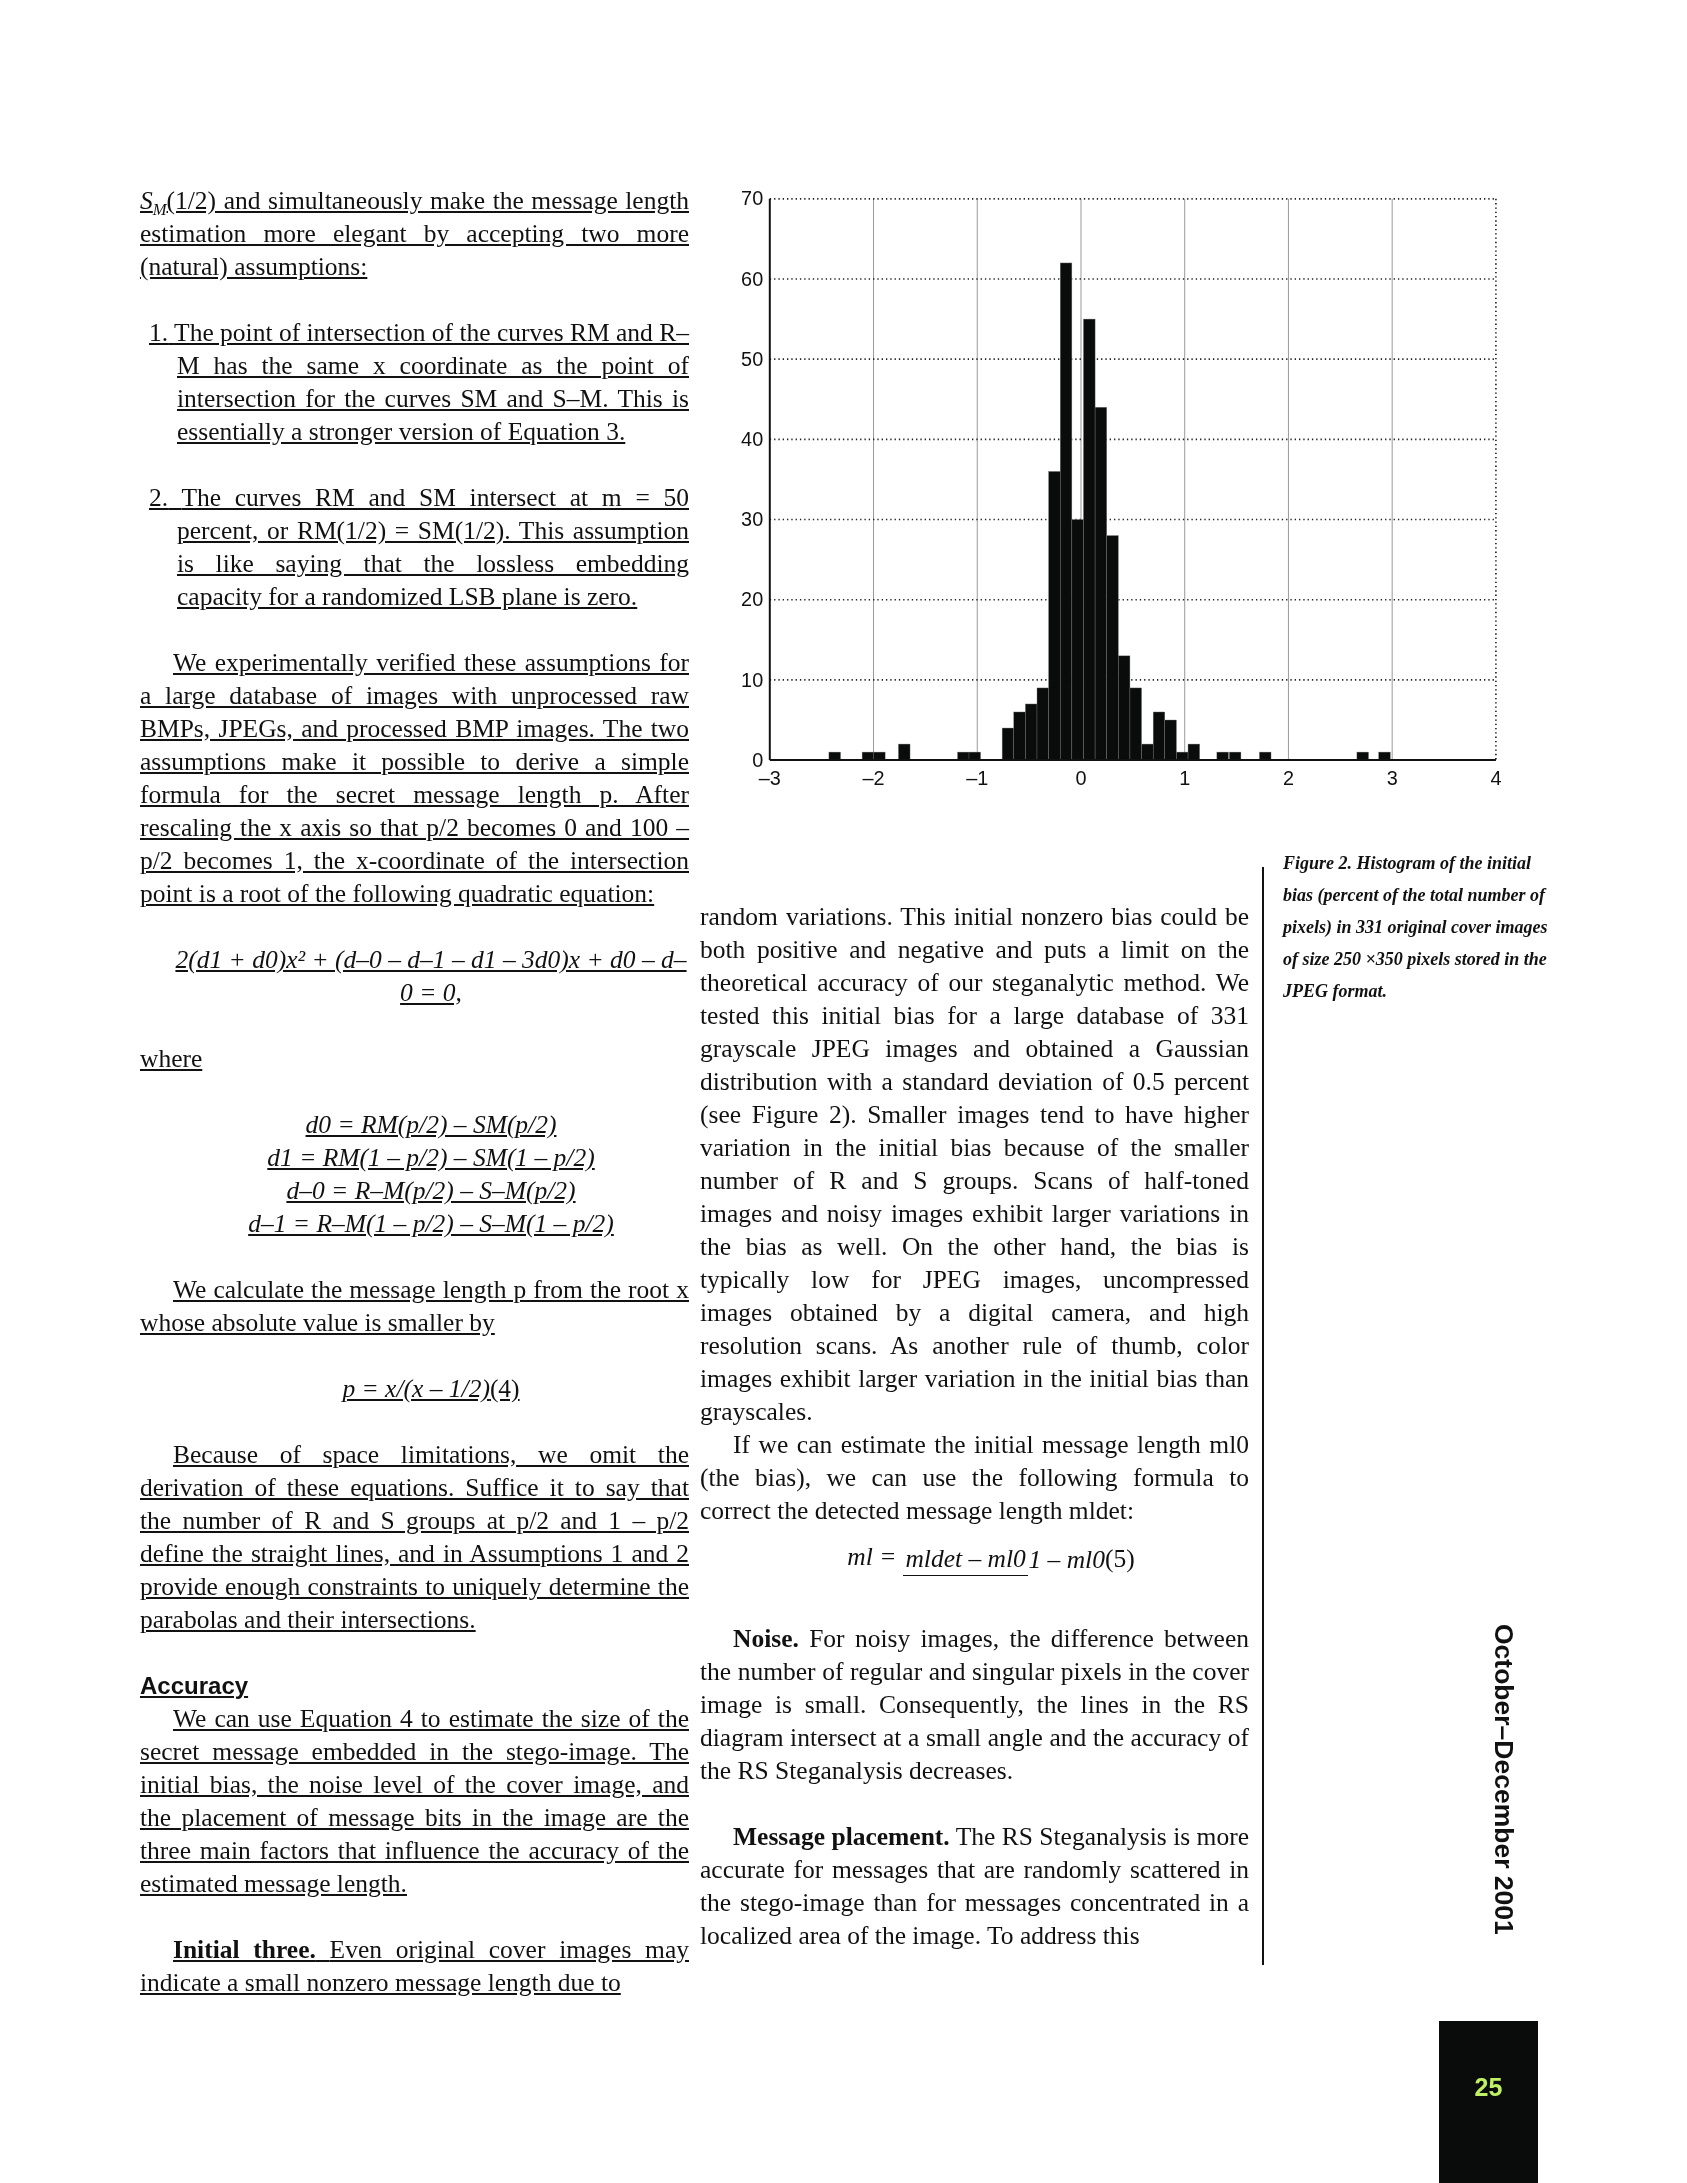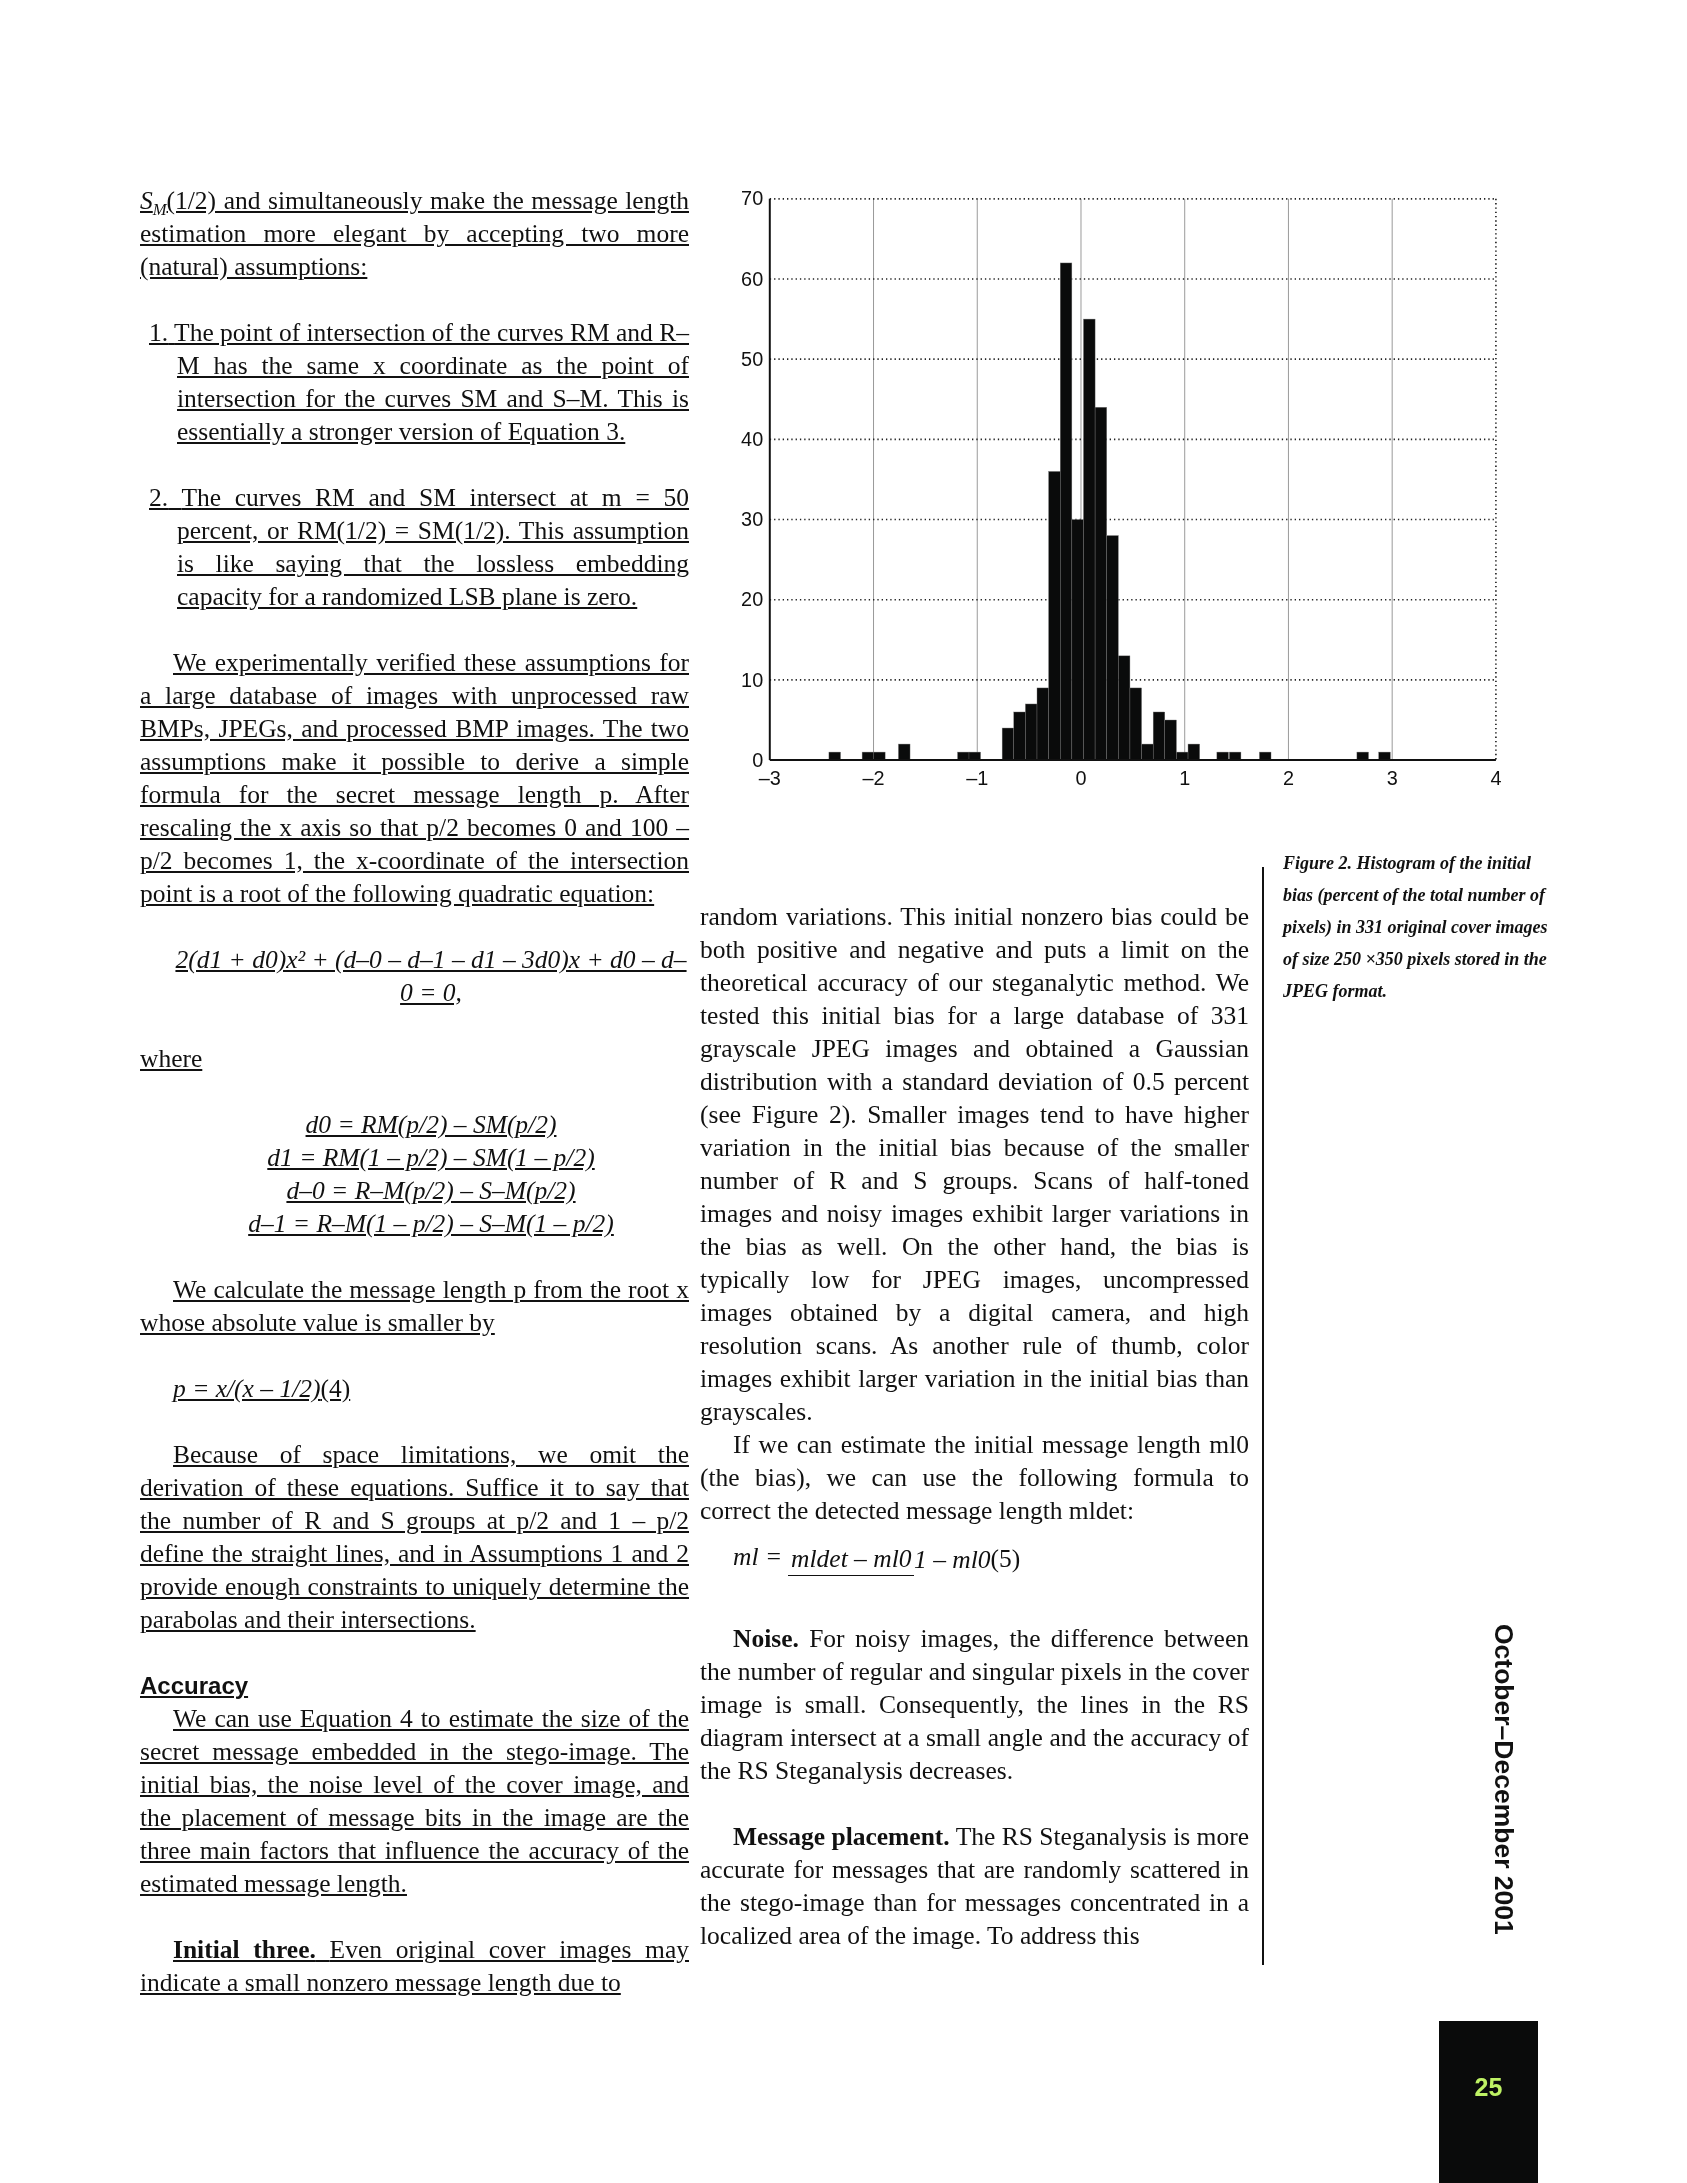--- a/index.html
+++ b/index.html
@@ -5,21 +5,21 @@
   html, body { margin:0; padding:0; background:#ffffff; }
   body { width:1687px; height:2183px; position:relative; overflow:hidden; color:#111; }
   .col { position:absolute; font-family:"Liberation Serif","DejaVu Serif",serif; font-size:25.5px; line-height:33px; text-align:justify; }
   #left-col { left:140px; top:184px; width:549px;text-decoration:underline; }
   #mid-col { left:700px; top:880px; width:549px;margin-top:20px; }
   p { margin:0; }
   .indent { text-indent:33px; }
   .gap { height:33px; }
   .list-item { padding-left:37px; text-indent:-28px; }
   .eq { padding-left:33px; text-align:center; font-style:italic; }
-  .eqrow { display:flex; justify-content:flex-start; padding-left:33px; }
+  .eqrow { display:flex; justify-content:center; padding-left:33px; }
   .eqrow .lhs { font-style:italic; }
   .heading { font-family:"Liberation Sans","DejaVu Sans",sans-serif; font-weight:bold; font-size:24px; }
   .runin { font-weight:bold; }
   #divider { position:absolute; left:1262px; top:867px; width:2px; height:1098px; background:#111; }
   #caption { position:absolute; left:1283px; top:847px; width:265px; font-family:"Liberation Serif","DejaVu Serif",serif; font-style:italic; font-weight:bold; font-size:18px; line-height:32px; }
   #running-head { position:absolute; left:1487px; top:1624px; width:40px; height:344px; }
   #running-head span { position:absolute; left:0; top:0; transform-origin:0 0; transform:translate(32px,0) rotate(90deg); white-space:nowrap; font-family:"Liberation Sans","DejaVu Sans",sans-serif; font-weight:bold; font-size:26.5px; }
   #page-box { position:absolute; left:1439px; top:2021px; width:99px; height:162px; background:#0a0b0b; }
   #page-num { position:absolute; left:0; top:52px; width:99px; text-align:center; color:#bef264; font-family:"Liberation Sans","DejaVu Sans",sans-serif; font-weight:bold; font-size:25px; }
   #chart { position:absolute; left:695px; top:165px; }

